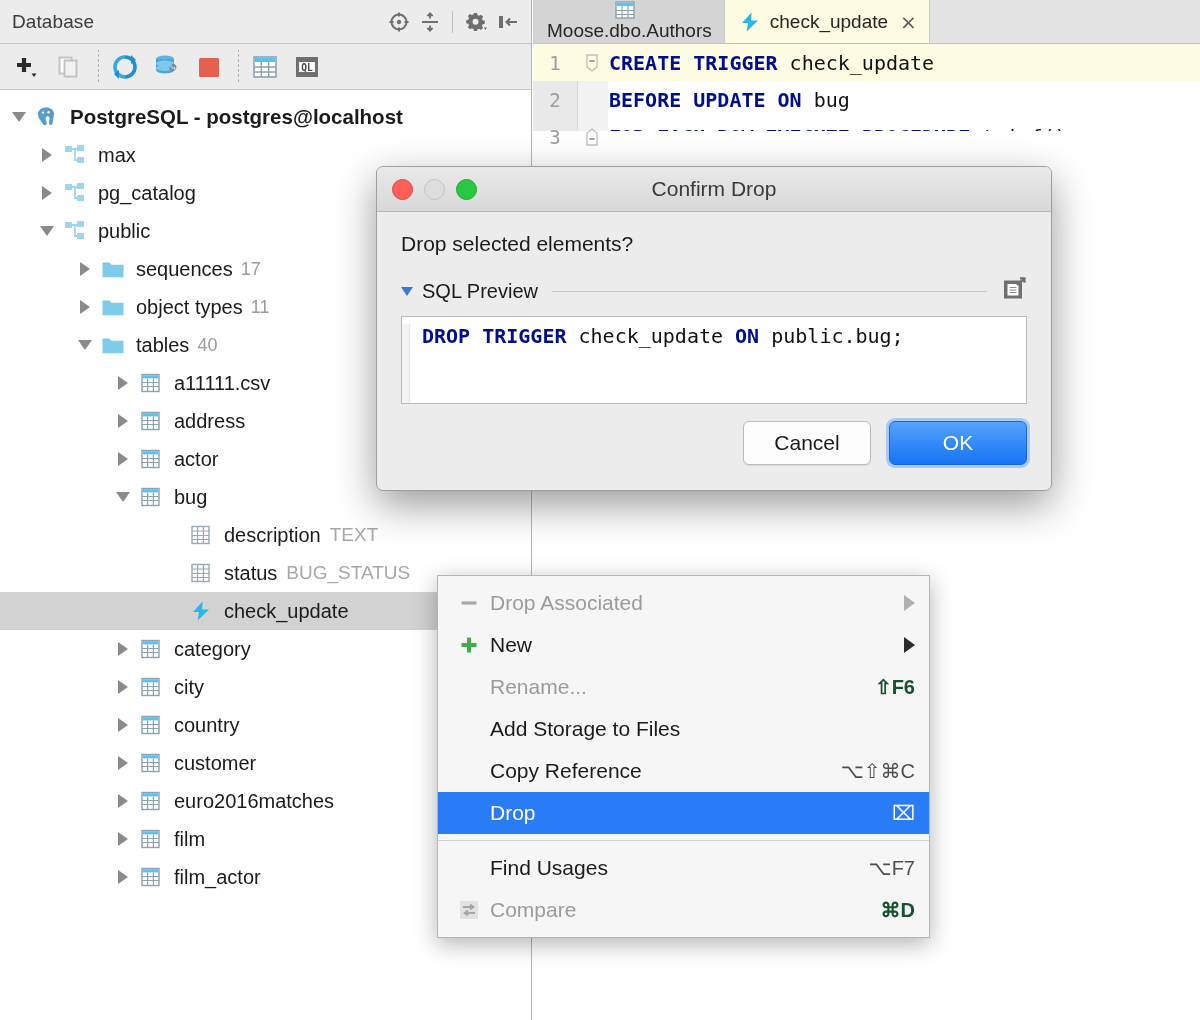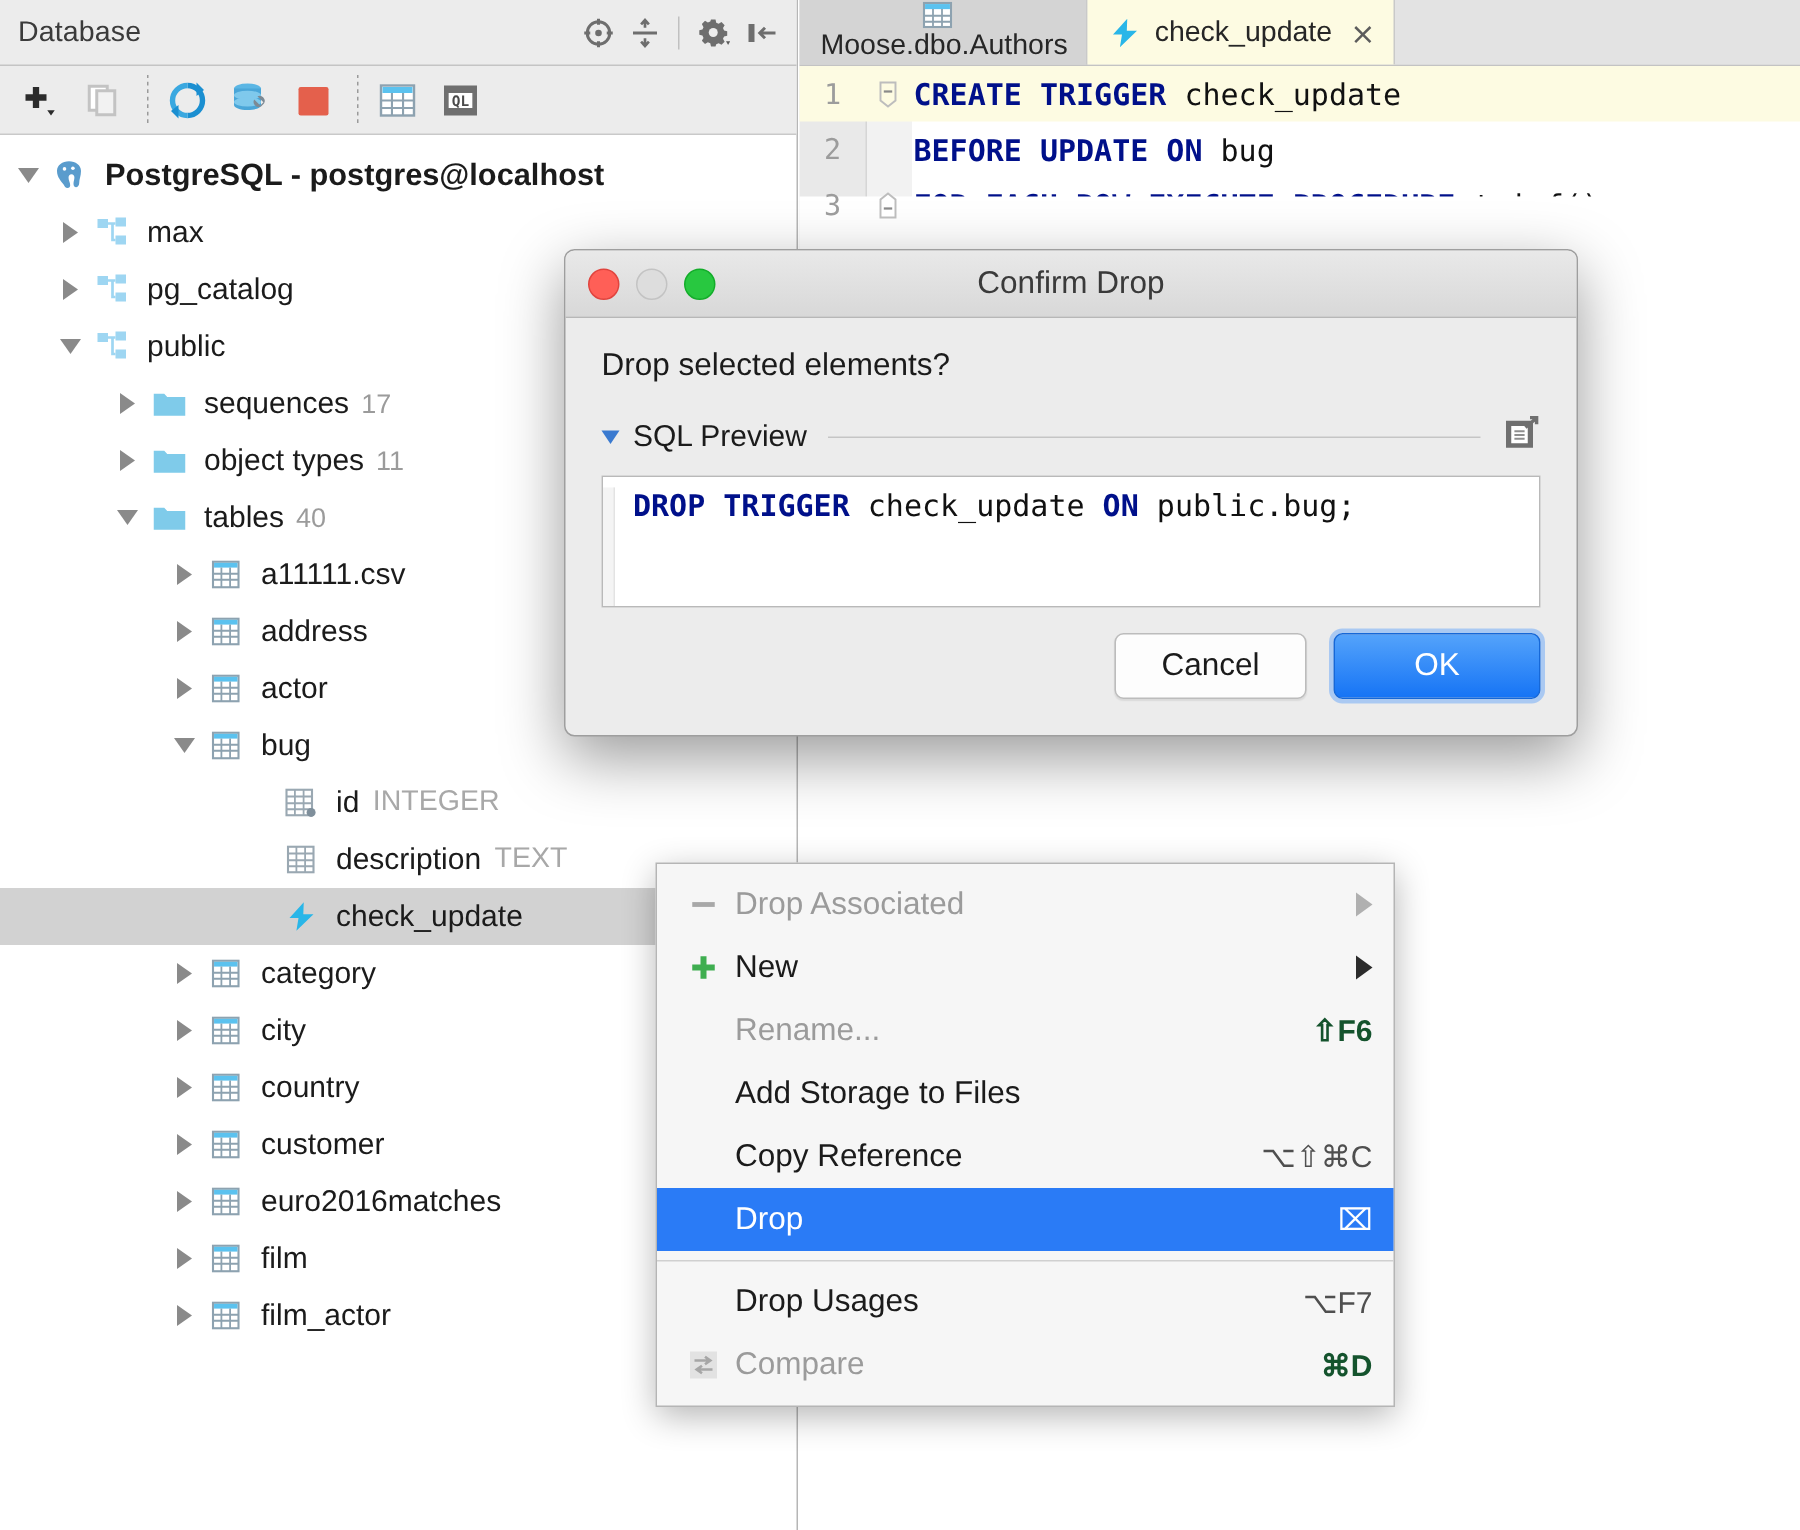--- a/index.html
+++ b/index.html
@@ -617,37 +617,36 @@
                 <rect x="3" y="2.5" width="17" height="17" fill="#ffffff" stroke="#8da2b0" stroke-width="1.4"></rect>
                 <rect x="3.7" y="3.2" width="15.6" height="3.2" fill="#5bc2ef"></rect>
                 <path d="M8.6 6.4v13M14.4 6.4v13M3 10.5h17M3 14.5h17" stroke="#8da2b0" stroke-width="1.2"></path>
               </svg>
             </span>
             <span class="tlabel">bug</span>
           </div>
           <div class="tnode ind4n">
             <span class="ticon">
               <svg viewBox="0 0 24 22" width="24" height="22">
-                <rect x="2" y="2.5" width="17" height="17" fill="#ffffff" stroke="#9aa8b2" stroke-width="1.4"></rect>
-                <path d="M7.6 2.5v17M13.4 2.5v17M2 7h17M2 11.5h17M2 15.5h17" stroke="#9aa8b2" stroke-width="1.2"></path>
-                <circle cx="18.4" cy="17.6" r="3" fill="#7f8f9b"></circle>
-              </svg>
-            </span>
-            <span class="tlabel">id</span>
-            <span class="ttype">INTEGER</span>
-          </div>
-          <div class="tnode ind4n">
-            <span class="ticon">
-              <svg viewBox="0 0 24 22" width="24" height="22">
                 <rect x="3" y="2.5" width="17" height="17" fill="#ffffff" stroke="#9aa8b2" stroke-width="1.4"></rect>
                 <path d="M8.6 2.5v17M14.4 2.5v17M3 7h17M3 11.5h17M3 15.5h17" stroke="#9aa8b2" stroke-width="1.2"></path>
               </svg>
             </span>
             <span class="tlabel">description</span>
             <span class="ttype">TEXT</span>
+          </div>
+          <div class="tnode ind4n">
+            <span class="ticon">
+              <svg viewBox="0 0 24 22" width="24" height="22">
+                <rect x="3" y="2.5" width="17" height="17" fill="#ffffff" stroke="#9aa8b2" stroke-width="1.4"></rect>
+                <path d="M8.6 2.5v17M14.4 2.5v17M3 7h17M3 11.5h17M3 15.5h17" stroke="#9aa8b2" stroke-width="1.2"></path>
+              </svg>
+            </span>
+            <span class="tlabel">status</span>
+            <span class="ttype">BUG_STATUS</span>
           </div>
           <div class="tnode ind4n selected">
             <span class="ticon">
               <svg viewBox="0 0 24 22" width="24" height="22">
                 <path d="M13.5 1.5L4 12h6l-1.4 8.5L20 9.5h-6.8z" fill="#29b6e8"></path>
               </svg>
             </span>
             <span class="tlabel">check_update</span>
           </div>
           <div class="tnode ind3">
@@ -840,21 +839,21 @@
           <span class="mi-short">⌥⇧⌘C</span>
         </div>
         <div class="mi sel">
           <span class="mi-ico"></span>
           <span class="mi-label">Drop</span>
           <span class="mi-short">⌧</span>
         </div>
         <div class="msep"></div>
         <div class="mi">
           <span class="mi-ico"></span>
-          <span class="mi-label">Drop Usages</span>
+          <span class="mi-label">Find Usages</span>
           <span class="mi-short">⌥F7</span>
         </div>
         <div class="mi dim">
           <span class="mi-ico">
             <svg width="22" height="22" viewBox="0 0 22 22">
               <rect x="2" y="2" width="18" height="18" fill="#e2e2e2"></rect>
               <path d="M5 8h10M12 5.5L15.5 8 12 10.5M17 14H7M10 11.5L6.5 14 10 16.5" fill="none" stroke="#a6a6a6" stroke-width="1.8"></path>
             </svg>
           </span>
           <span class="mi-label">Compare</span>

